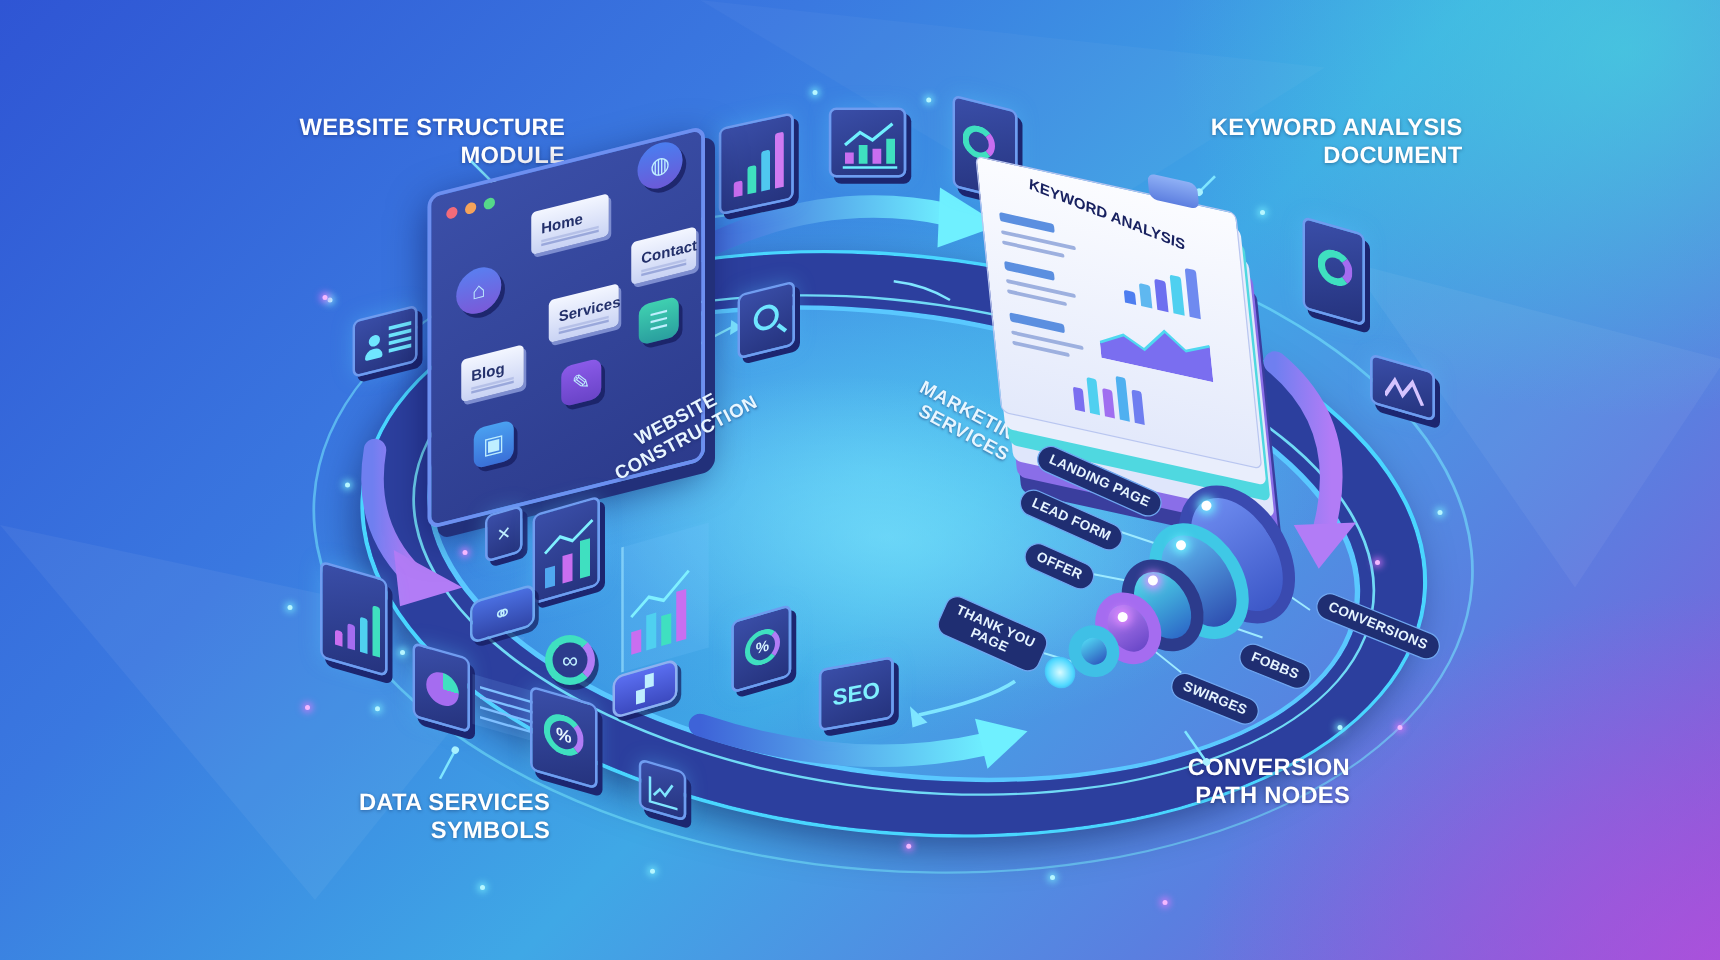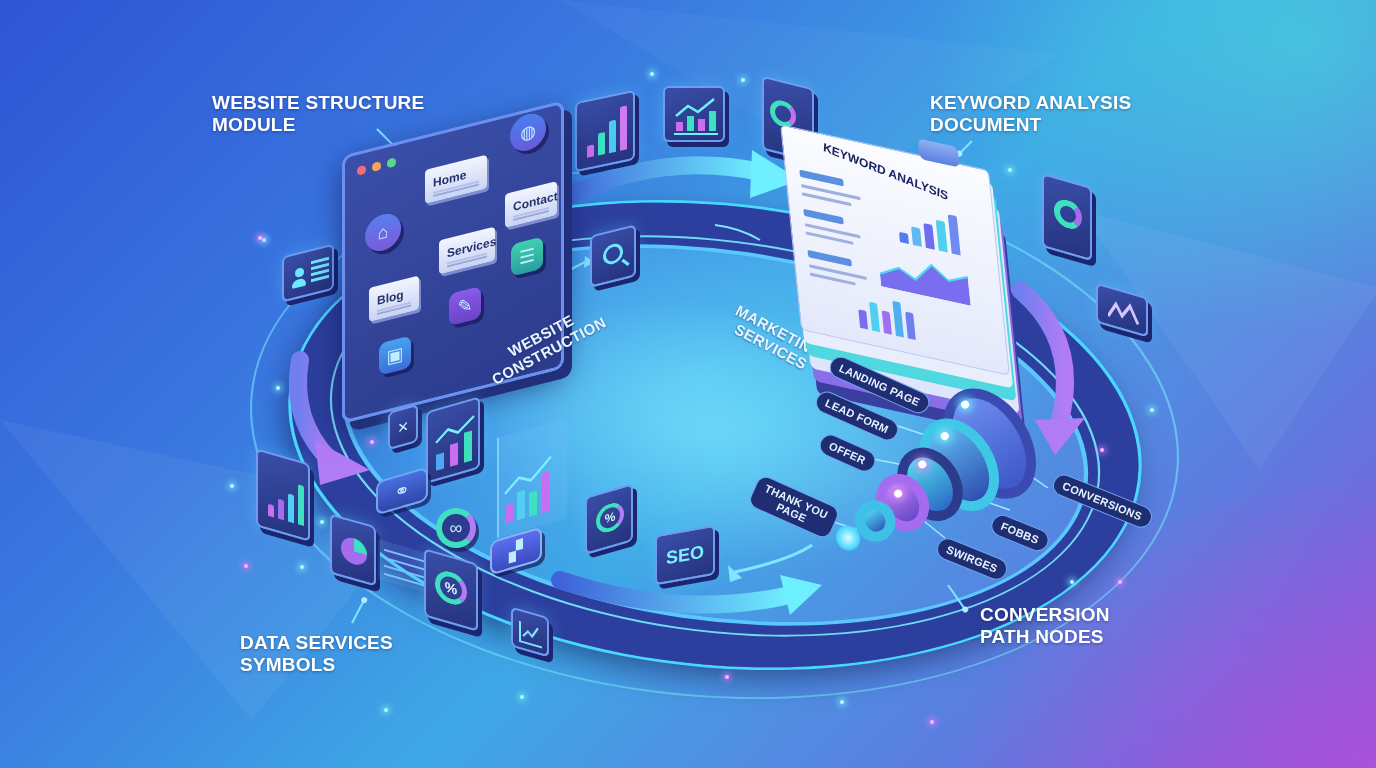--- a/index.html
+++ b/index.html
@@ -10,21 +10,21 @@
     background:
       radial-gradient(ellipse 520px 300px at 700px 380px, rgba(100,220,250,.55), rgba(100,220,250,0) 70%),
       radial-gradient(ellipse 520px 420px at 1300px 40px, rgba(70,220,220,.6), rgba(70,220,220,0) 70%),
       radial-gradient(ellipse 600px 420px at 1376px 768px, rgba(180,80,220,.75), rgba(180,80,220,0) 70%),
       linear-gradient(135deg,#2f55d4 0%,#3a78e0 30%,#3fa8e6 55%,#5a7fe0 78%,#8a55d8 100%);
   }
   .abs{position:absolute}
   
   .facet{position:absolute;background:rgba(255,255,255,.05);clip-path:polygon(0 0,100% 30%,60% 100%)}
   
-  .callout{position:absolute;color:#fff;font-weight:700;font-size:19px;line-height:22px;text-align:left;letter-spacing:.2px;text-shadow:0 1px 3px rgba(0,0,40,.35)}
+  .callout{position:absolute;color:#fff;font-weight:700;font-size:19px;line-height:22px;text-align:right;letter-spacing:.2px;text-shadow:0 1px 3px rgba(0,0,40,.35)}
   .leader{position:absolute;height:2px;background:#7fe6ff;transform-origin:0 50%}
   .leader::after{content:"";position:absolute;right:-3px;top:-2px;width:6px;height:6px;border-radius:50%;background:#a9f1ff}
   
   .ring{position:absolute;left:300px;top:200px;width:830px;height:470px;border-radius:50%;
     transform:rotate(14deg) skewX(-18deg);
     border:46px solid #2c3f9e;
     box-shadow:0 0 0 4px #5ac8ff inset,0 0 0 3px #49d6ff,0 12px 30px rgba(10,10,70,.5)}
   .ring2{position:absolute;left:335px;top:236px;width:760px;height:400px;border-radius:50%;
     transform:rotate(14deg) skewX(-18deg);border:2px solid rgba(120,235,255,.9)}
   .ring3{position:absolute;left:262px;top:160px;width:905px;height:545px;border-radius:50%;
@@ -132,21 +132,21 @@
 <div class="leader" style="left:377px;top:128px;width:26px;transform:rotate(45deg)"></div>
 
 <div class="callout" style="left:930px;top:92px;width:240px;white-space:pre-line">KEYWORD ANALYSIS
 DOCUMENT</div>
 <div class="leader" style="left:972px;top:140px;width:18px;transform:rotate(135deg)"></div>
 
 <div class="callout" style="left:240px;top:632px;width:200px;white-space:pre-line">DATA SERVICES
 SYMBOLS</div>
 <div class="leader" style="left:352px;top:622px;width:26px;transform:rotate(-62deg)"></div>
 
-<div class="callout" style="left:980px;top:604px;width:160px;white-space:pre-line">CONVERSION
+<div class="callout" style="left:920px;top:604px;width:160px;white-space:pre-line">CONVERSION
 PATH NODES</div>
 <div class="leader" style="left:948px;top:584px;width:30px;transform:rotate(55deg)"></div>
 
 <div class="card" style="left:575px;top:96px;width:60px;height:70px;transform:skewY(-12deg)">
   <div class="abs" style="left:10px;bottom:10px;width:40px;height:44px">
     <div class="bar" style="left:0;width:7px;height:12px;background:#c96ef0"></div>
     <div class="bar" style="left:11px;width:7px;height:22px;background:#3fe0c0"></div>
     <div class="bar" style="left:22px;width:7px;height:32px;background:#4fc8f0"></div>
     <div class="bar" style="left:33px;width:7px;height:44px;background:#d07af2"></div>
   </div>

